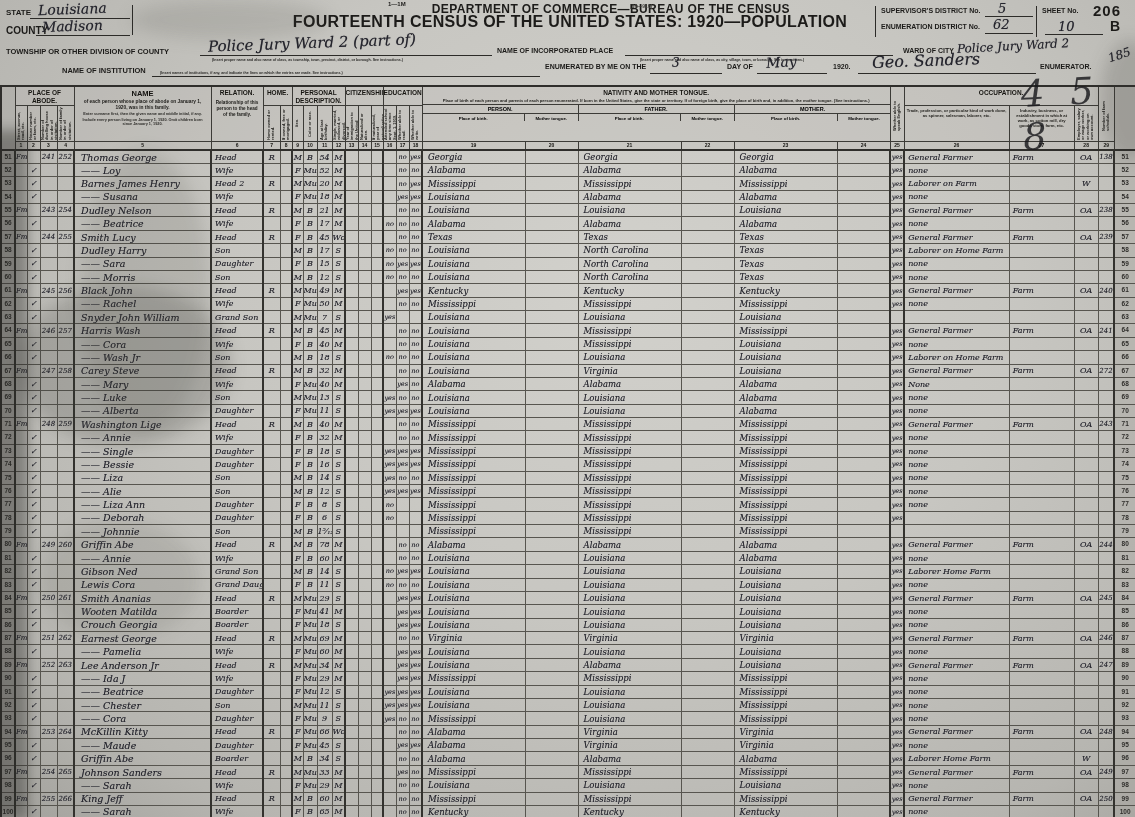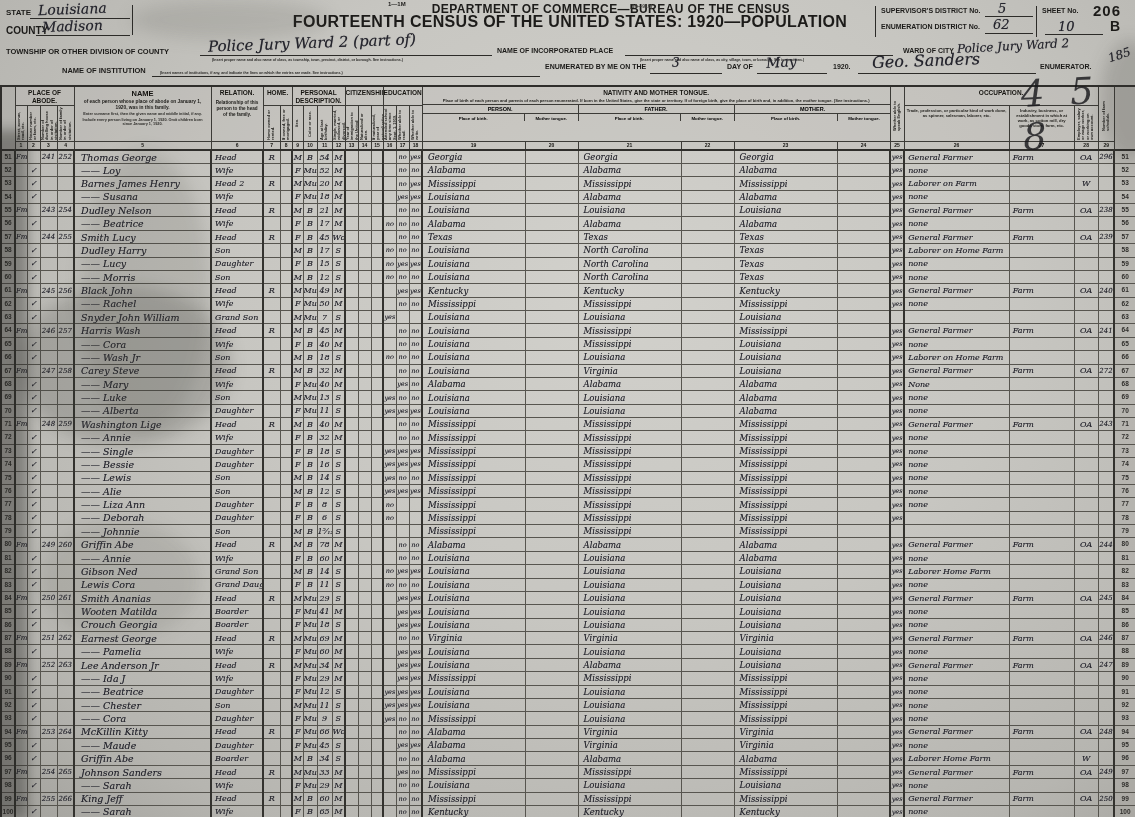--- a/index.html
+++ b/index.html
@@ -339,21 +339,21 @@
           <td class="td-hw td-pob">Georgia</td>
           <td></td>
           <td class="td-hw td-pob">Georgia</td>
           <td></td>
           <td class="td-hw td-pob">Georgia</td>
           <td></td>
           <td class="td-hw td-tiny">yes</td>
           <td class="td-hw td-occ">General Farmer</td>
           <td class="td-hw td-occ">Farm</td>
           <td class="td-hw td-ctr">OA</td>
-          <td class="td-hw td-sm">296</td>
+          <td class="td-hw td-sm">138</td>
           <td class="td-num">51</td>
         </tr>
         <tr>
           <td class="td-num">52</td>
           <td class="td-hw td-sm"></td>
           <td class="td-hw td-ctr">✓</td>
           <td class="td-hw td-sm"></td>
           <td class="td-hw td-sm"></td>
           <td class="td-hw td-name">—— Loy</td>
           <td class="td-hw td-rel">Wife</td>
@@ -579,21 +579,21 @@
           <td class="td-hw td-ctr"></td>
           <td class="td-hw td-sm"></td>
           <td class="td-num">58</td>
         </tr>
         <tr>
           <td class="td-num">59</td>
           <td class="td-hw td-sm"></td>
           <td class="td-hw td-ctr">✓</td>
           <td class="td-hw td-sm"></td>
           <td class="td-hw td-sm"></td>
-          <td class="td-hw td-name">—— Lucy</td>
+          <td class="td-hw td-name">—— Sara</td>
           <td class="td-hw td-rel">Daughter</td>
           <td class="td-hw td-ctr"></td>
           <td></td>
           <td class="td-hw td-ctr">F</td>
           <td class="td-hw td-ctr">B</td>
           <td class="td-hw td-ctr">15</td>
           <td class="td-hw td-ctr">S</td>
           <td></td>
           <td></td>
           <td></td>
@@ -1107,21 +1107,21 @@
           <td class="td-hw td-ctr"></td>
           <td class="td-hw td-sm"></td>
           <td class="td-num">74</td>
         </tr>
         <tr>
           <td class="td-num">75</td>
           <td class="td-hw td-sm"></td>
           <td class="td-hw td-ctr">✓</td>
           <td class="td-hw td-sm"></td>
           <td class="td-hw td-sm"></td>
-          <td class="td-hw td-name">—— Lewis</td>
+          <td class="td-hw td-name">—— Liza</td>
           <td class="td-hw td-rel">Son</td>
           <td class="td-hw td-ctr"></td>
           <td></td>
           <td class="td-hw td-ctr">M</td>
           <td class="td-hw td-ctr">B</td>
           <td class="td-hw td-ctr">14</td>
           <td class="td-hw td-ctr">S</td>
           <td></td>
           <td></td>
           <td></td>

